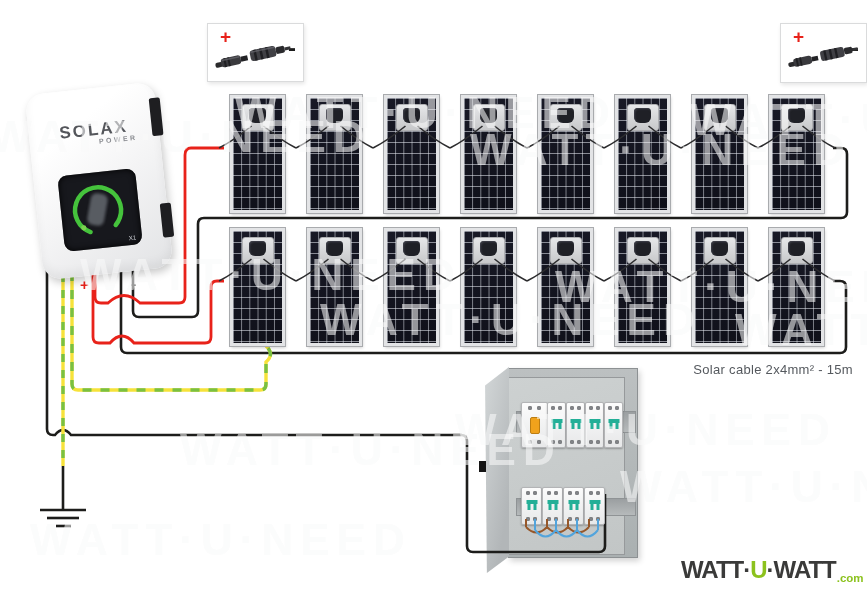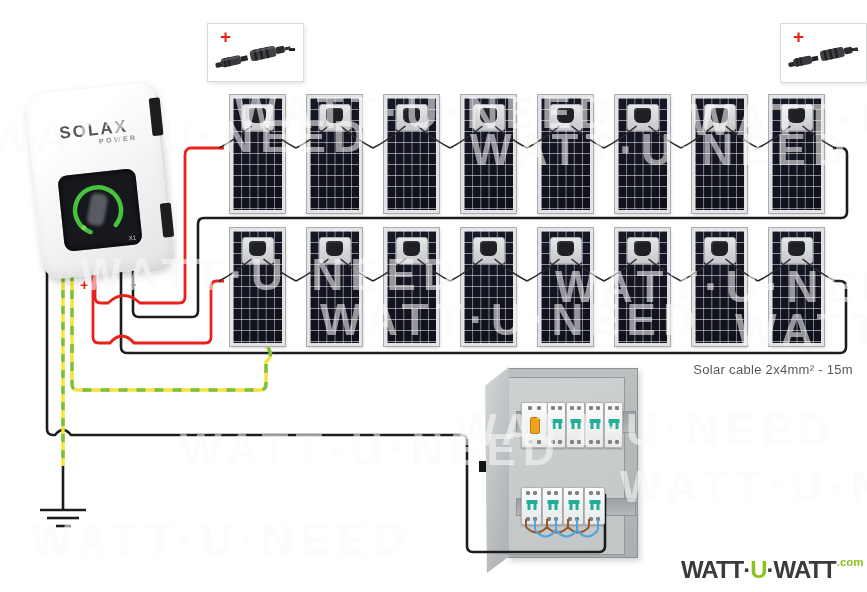--- a/index.html
+++ b/index.html
@@ -66,21 +66,21 @@
     background:var(--breaker-teal);}
   .tg::before,.tg::after{content:'';position:absolute;top:4px;width:3px;height:6px;
     background:var(--breaker-teal);}
   .tg::before{left:1px;} .tg::after{right:1px;}
   .tg-rcd{position:absolute;left:50%;transform:translateX(-50%);width:8px;height:15px;
     background:var(--rcd-orange);border:1px solid #bb7d13;border-radius:2px;}
   .chain{position:absolute;left:0;top:0;z-index:8;}
   
   .cable-note{position:absolute;left:600px;top:362px;width:253px;text-align:right;z-index:20;
     font-size:13px;color:#55595e;letter-spacing:.3px;}
-  .footer-logo{position:absolute;left:681px;top:556px;z-index:20;display:flex;align-items:flex-start;
+  .footer-logo{position:absolute;left:681px;top:556px;z-index:20;display:flex;align-items:flex-end;
     font-weight:800;font-size:24px;letter-spacing:-1px;color:var(--logo-dark);}
   .footer-logo .green{color:var(--logo-green);}
   .footer-logo .tld{font-size:11.5px;font-weight:700;color:var(--logo-green);margin-left:1px;letter-spacing:0;}
 </style>
 </head>
 <body>
 
 <div class="canvas">
 
   <div class="wm wm-gray" id="wm-gray">

